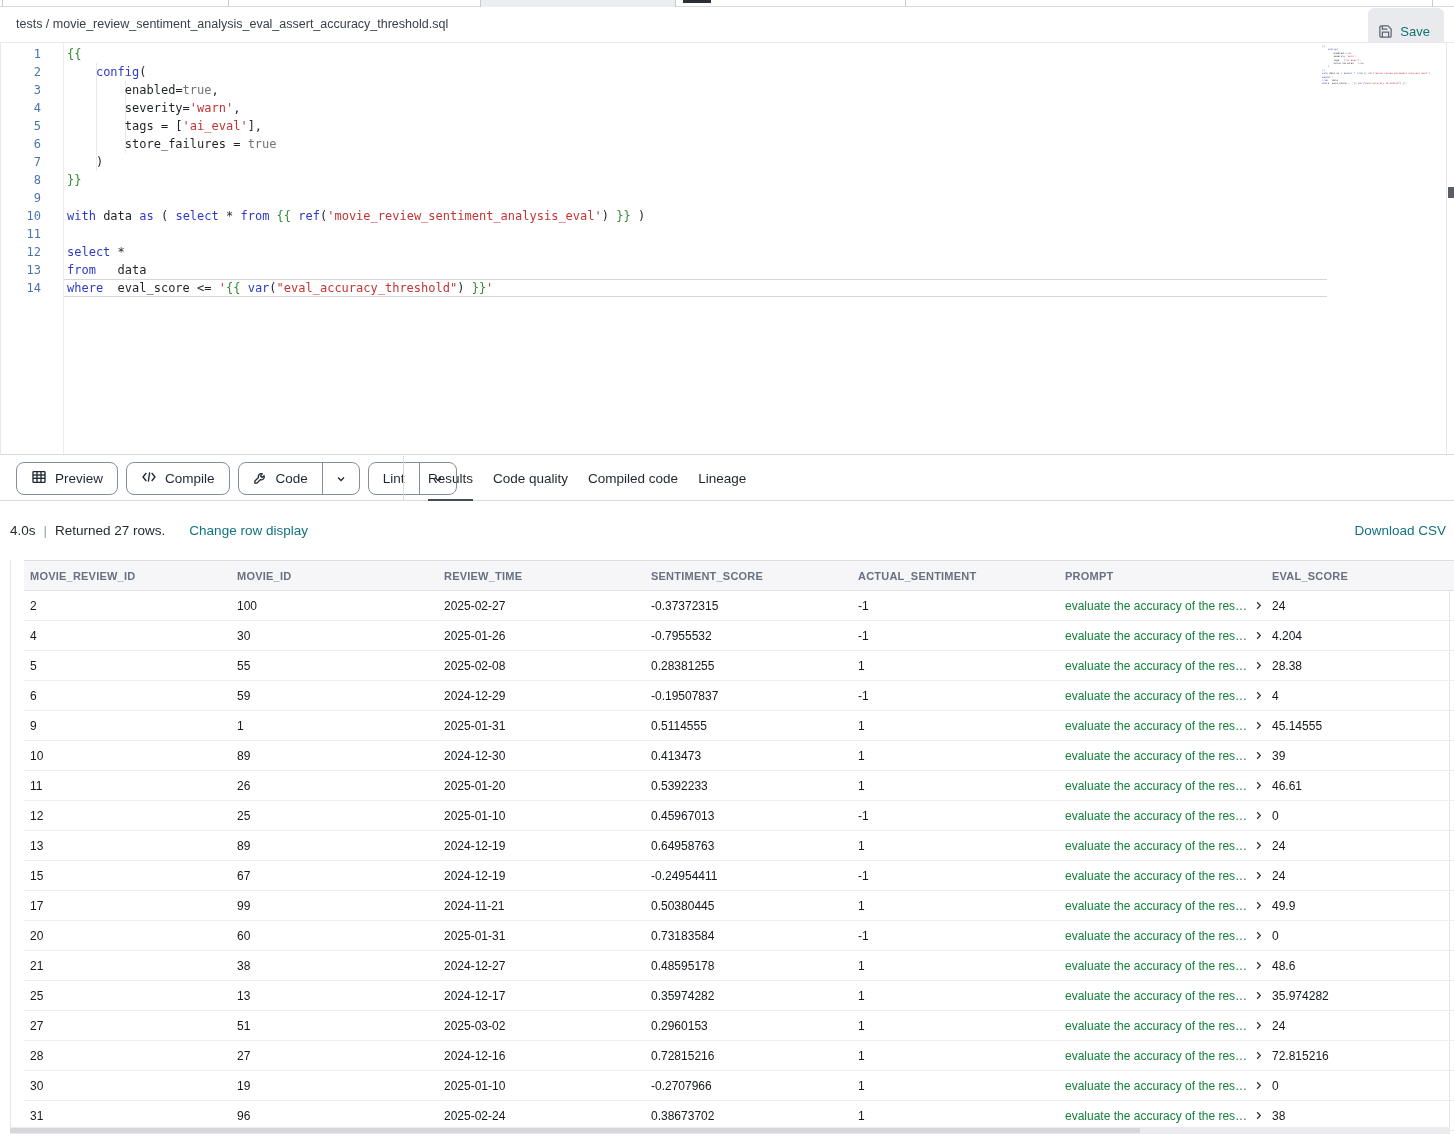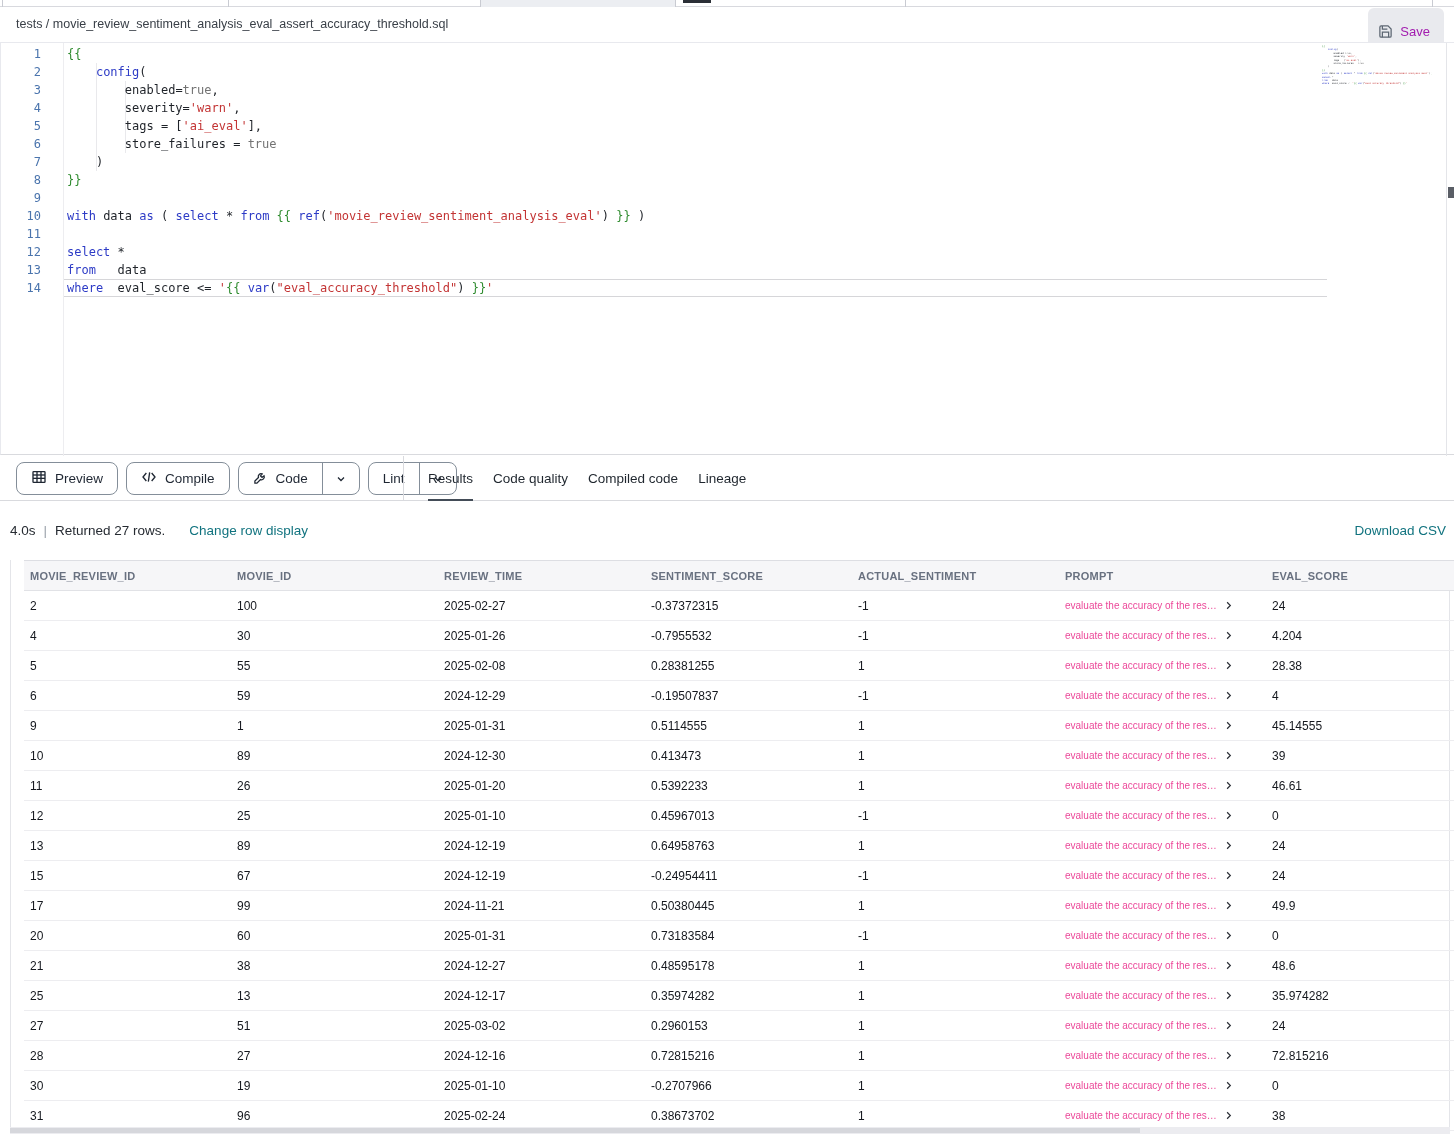--- a/index.html
+++ b/index.html
@@ -9,21 +9,21 @@
 
   
   #tabstrip { top:0; left:0; width:1454px; height:7px; background:#fff; border-bottom:1px solid #d8d9de; }
   .strip-div { position:absolute; top:0; width:1px; height:7px; background:#c9cbd2; }
   #strip-gray { position:absolute; top:0; left:480px; width:196px; height:7px; background:#eceef2; border-left:1px solid #c9cbd2; border-right:1px solid #c9cbd2; }
   #strip-dark { position:absolute; top:0; left:683px; width:28px; height:3px; background:#2b2f36; }
 
   
   #header { top:8px; left:0; width:1454px; height:34px; background:#fff; }
   #breadcrumb { position:absolute; left:16px; top:9px; font-size:12.5px; color:#3a4048; }
-  #save-btn { position:absolute; right:10px; top:0px; height:46px; padding:0 14px 0 10px; background:#e9eaee; border:none; border-radius:6px; display:flex; align-items:center; gap:7px; color:#a21caf; font-size:13px; cursor:pointer; }
+  #save-btn { position:absolute; right:10px; top:0px; height:46px; padding:0 14px 0 10px; background:#e9eaee; border:none; border-radius:6px; display:flex; align-items:center; gap:7px; color:#0f766e; font-size:13px; cursor:pointer; }
   #save-btn svg { display:block; }
 
   
   #editor { top:42px; left:0; width:1454px; height:413px; background:#fff; border-top:1px solid #e8e9ee; border-bottom:1px solid #d9dade; border-left:1px solid #e8e9ee; font-family:"DejaVu Sans Mono", monospace; font-size:12px; }
   #gutter { position:absolute; left:0; top:2px; width:46px; text-align:right; color:#4a74ad; }
   .gutter-line { height:18px; line-height:18px; padding-right:6px; }
   #gutter-border { position:absolute; left:62px; top:0; width:1px; height:413px; background:#ededf0; }
   #code-lines { position:absolute; left:66px; top:2px; white-space:pre; color:#1f2329; }
   .code-line { height:18px; line-height:18px; }
   .tk-k { color:#2d3bc6; } 
@@ -61,21 +61,21 @@
   #change-rows { margin-left:16px; }
   #download-csv { position:absolute; right:8px; top:22px; }
 
   
   #results { top:560px; left:10px; width:1440px; background:#fff; border-left:1px solid #e4e5e9; border-right:1px solid #e4e5e9; }
   table { border-collapse:collapse; table-layout:fixed; width:1440px;margin-left:13px; }
   thead th { background:#f6f6f8; border-top:1px solid #dddee3; border-bottom:1px solid #e1e2e6; height:30px; text-align:left; padding:0 8px 0 6px; font-size:11px; color:#697180; letter-spacing:0.02em; font-weight:bold; white-space:nowrap; overflow:hidden; }
   tbody td { height:30px; border-bottom:1px solid #ededf0; padding:0 8px 0 6px; font-size:12px; color:#15181e; white-space:nowrap; overflow:hidden; }
   td.prompt-cell { overflow:visible; }
   .prompt-wrap { display:flex; align-items:center; gap:6px; }
-  .prompt-text { font-size:10px; color:#ec4899; }
+  .prompt-text { font-size:12px; color:#15803d; }
   .prompt-chev { display:flex; align-items:center; cursor:pointer; }
 
   #hscroll { top:1127px; left:10px; width:1440px; height:7px; background:#ececf0; }
   #hscroll-thumb { position:absolute; left:0; top:1px; width:1130px; height:5px; background:#d6d7dc; }
 </style>
 </head>
 <body>
 
 <div id="root">
 

